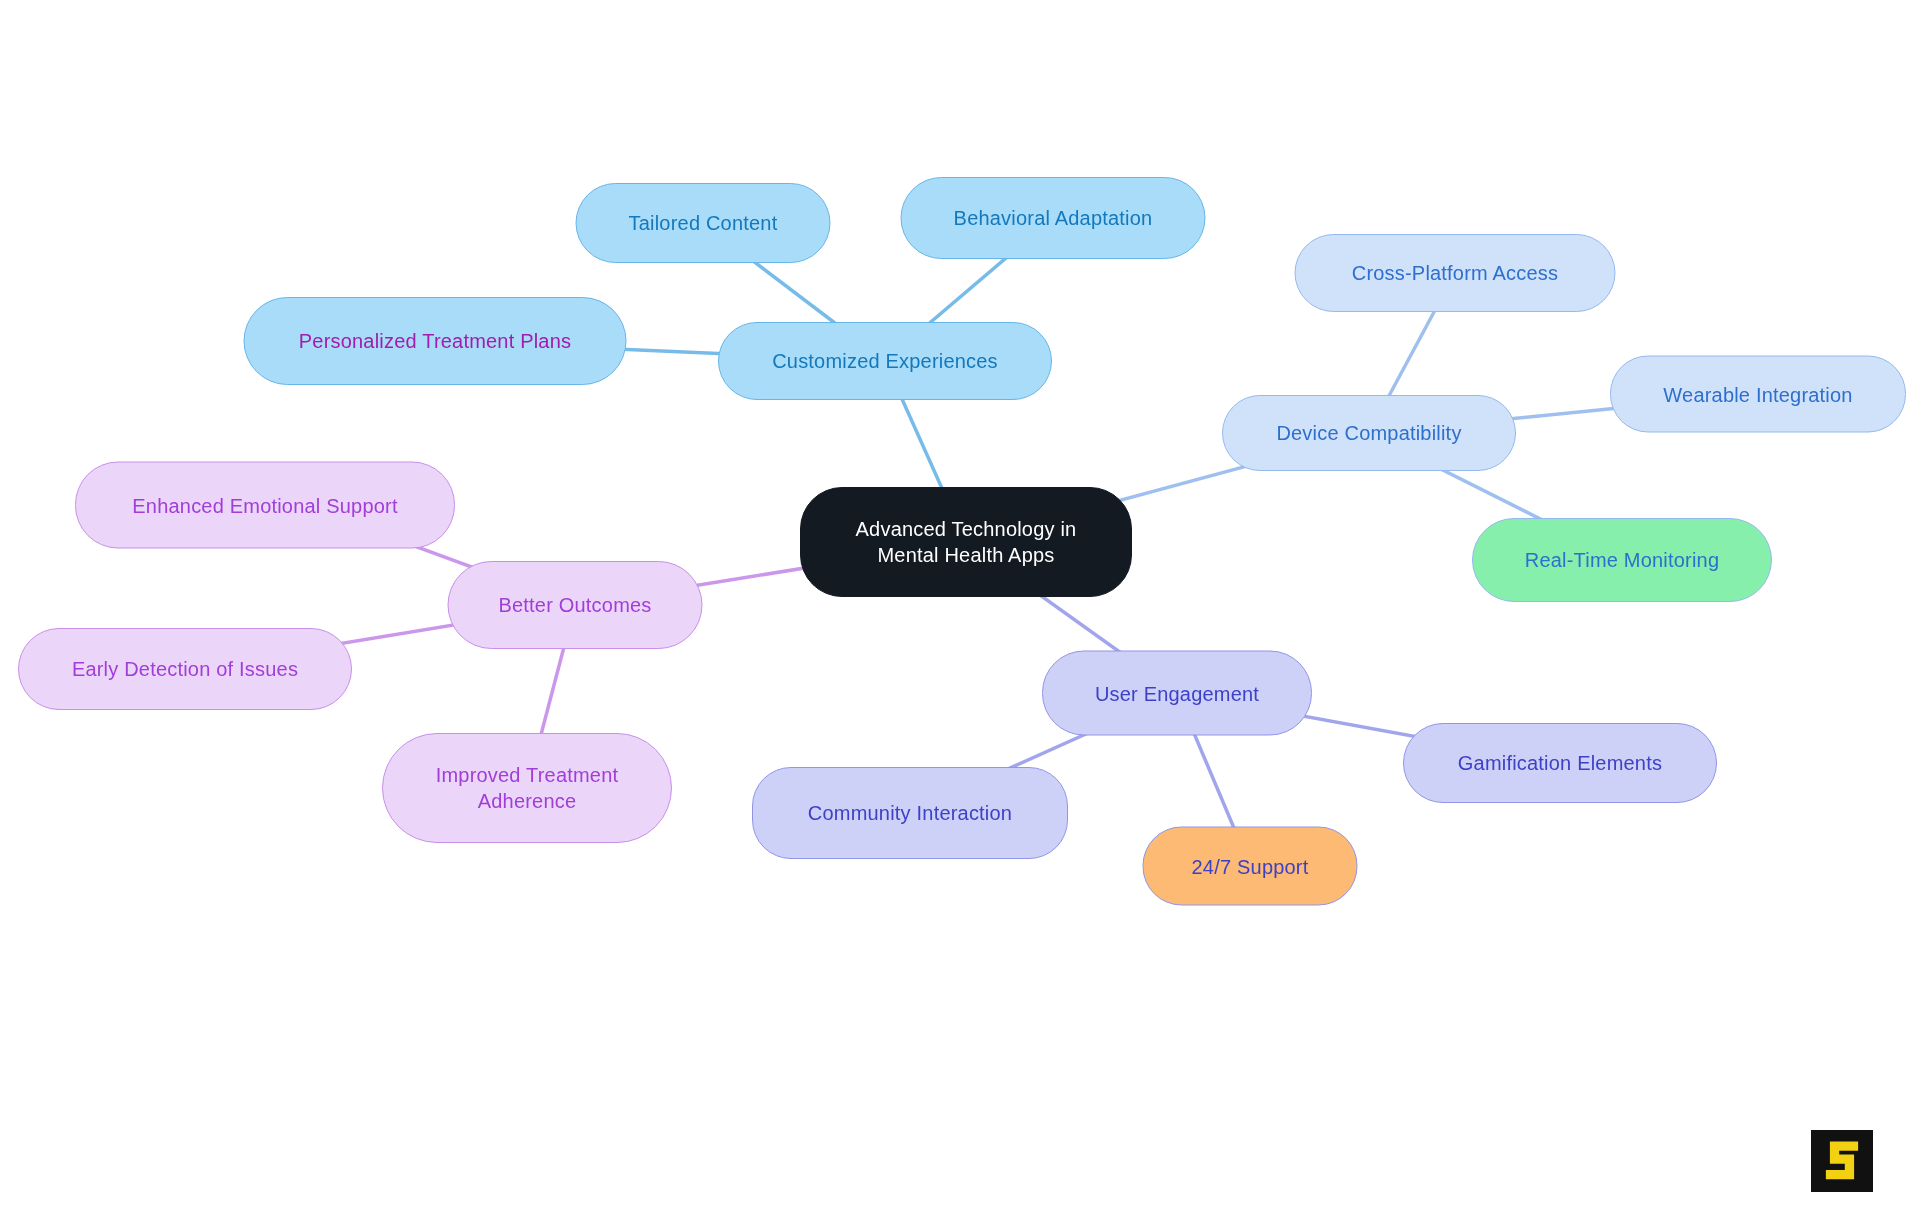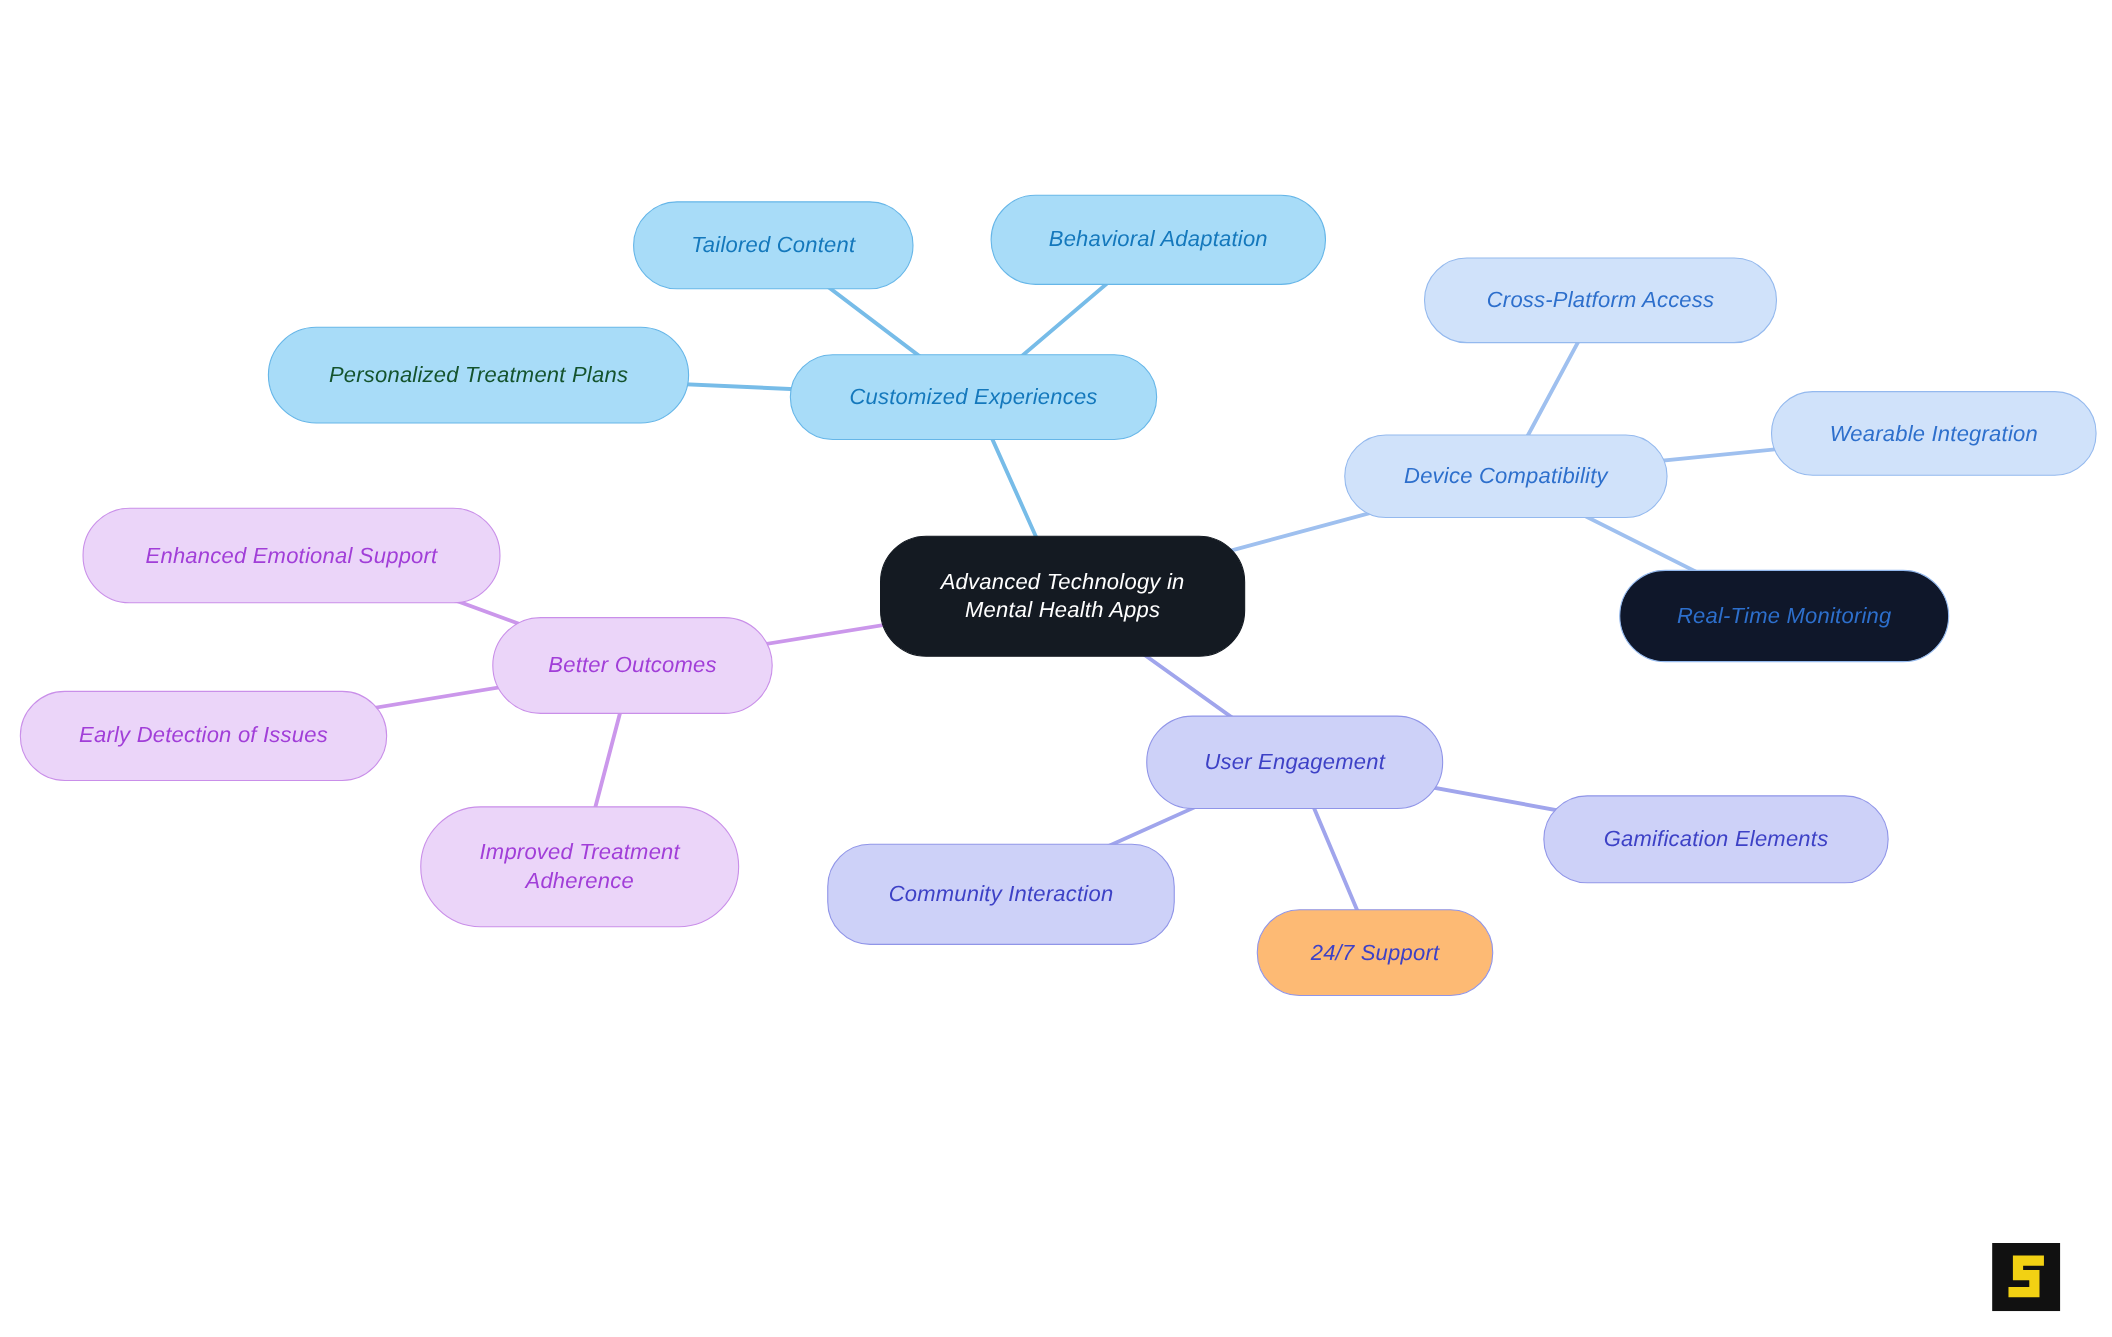--- a/index.html
+++ b/index.html
@@ -33,21 +33,20 @@
     border-style: solid;
     border-width: 1.5px;
     font-size: 20px;
     font-weight: 500;
     line-height: 1.3;
     letter-spacing: 0.2px;
   }
   .mm-node .mm-label {
     display: inline-block;
     white-space: nowrap;
-    font-style: italic;
   }
   .mm-node.wrap .mm-label {
     white-space: normal;
   }
   .watermark {
     position: absolute;
     left: 1800px;
     top: 1120px;
     width: 83px;
     height: 82px;
@@ -89,33 +88,33 @@
       </div>
       <div class="mm-node" style="left: 885px; top: 361px; width: 334px; height: 78px; background: rgb(168, 220, 248); border-color: rgb(102, 182, 232); color: rgb(20, 120, 188); border-radius: 39px;">
         <span class="mm-label">Customized Experiences</span>
       </div>
       <div class="mm-node" style="left: 703px; top: 223px; width: 255px; height: 80px; background: rgb(168, 220, 248); border-color: rgb(102, 182, 232); color: rgb(20, 120, 188); border-radius: 40px;">
         <span class="mm-label">Tailored Content</span>
       </div>
       <div class="mm-node" style="left: 1053px; top: 218px; width: 305px; height: 82px; background: rgb(168, 220, 248); border-color: rgb(102, 182, 232); color: rgb(20, 120, 188); border-radius: 41px;">
         <span class="mm-label">Behavioral Adaptation</span>
       </div>
-      <div class="mm-node" style="left: 435px; top: 341px; width: 383px; height: 88px; background: rgb(168, 220, 248); border-color: rgb(102, 182, 232); color: #14532d; border-radius: 44px; text-align: center;">
+      <div class="mm-node" style="left: 435px; top: 341px; width: 383px; height: 88px; background: rgb(168, 220, 248); border-color: rgb(102, 182, 232); color: #a21caf; border-radius: 44px; text-align: center;">
         <span class="mm-label">Personalized Treatment Plans</span>
       </div>
       <div class="mm-node" style="left: 1369px; top: 433px; width: 294px; height: 76px; background: rgb(208, 226, 250); border-color: rgb(148, 185, 238); color: rgb(45, 111, 204); border-radius: 38px; justify-content: center;">
         <span class="mm-label">Device Compatibility</span>
       </div>
       <div class="mm-node" style="left: 1455px; top: 273px; width: 321px; height: 78px; background: rgb(208, 226, 250); border-color: rgb(148, 185, 238); color: rgb(45, 111, 204); border-radius: 39px;">
         <span class="mm-label">Cross-Platform Access</span>
       </div>
       <div class="mm-node" style="left: 1758px; top: 394px; width: 296px; height: 77px; background: rgb(208, 226, 250); border-color: rgb(148, 185, 238); color: rgb(45, 111, 204); border-radius: 38px;">
         <span class="mm-label">Wearable Integration</span>
       </div>
-      <div class="mm-node" style="left: 1622px; top: 560px; width: 300px; height: 84px; background: #0f172a; border-color: rgb(148, 185, 238); color: rgb(45, 111, 204); border-radius: 42px;">
+      <div class="mm-node" style="left: 1622px; top: 560px; width: 300px; height: 84px; background: #86efac; border-color: rgb(148, 185, 238); color: rgb(45, 111, 204); border-radius: 42px;">
         <span class="mm-label">Real-Time Monitoring</span>
       </div>
       <div class="mm-node" style="left: 575px; top: 605px; width: 255px; height: 88px; background: rgb(235, 213, 249); border-color: rgb(201, 143, 233); color: rgb(161, 62, 216); border-radius: 44px; text-align: center;">
         <span class="mm-label">Better Outcomes</span>
       </div>
       <div class="mm-node" style="left: 265px; top: 481px; width: 380px; height: 87px; background: rgb(235, 213, 249); border-color: rgb(201, 143, 233); color: rgb(161, 62, 216); border-radius: 43px; margin-top: 24px;">
         <span class="mm-label">Enhanced Emotional Support</span>
       </div>
       <div class="mm-node" style="left: 185px; top: 669px; width: 334px; height: 82px; background: rgb(235, 213, 249); border-color: rgb(201, 143, 233); color: rgb(161, 62, 216); border-radius: 41px;">
         <span class="mm-label">Early Detection of Issues</span>

